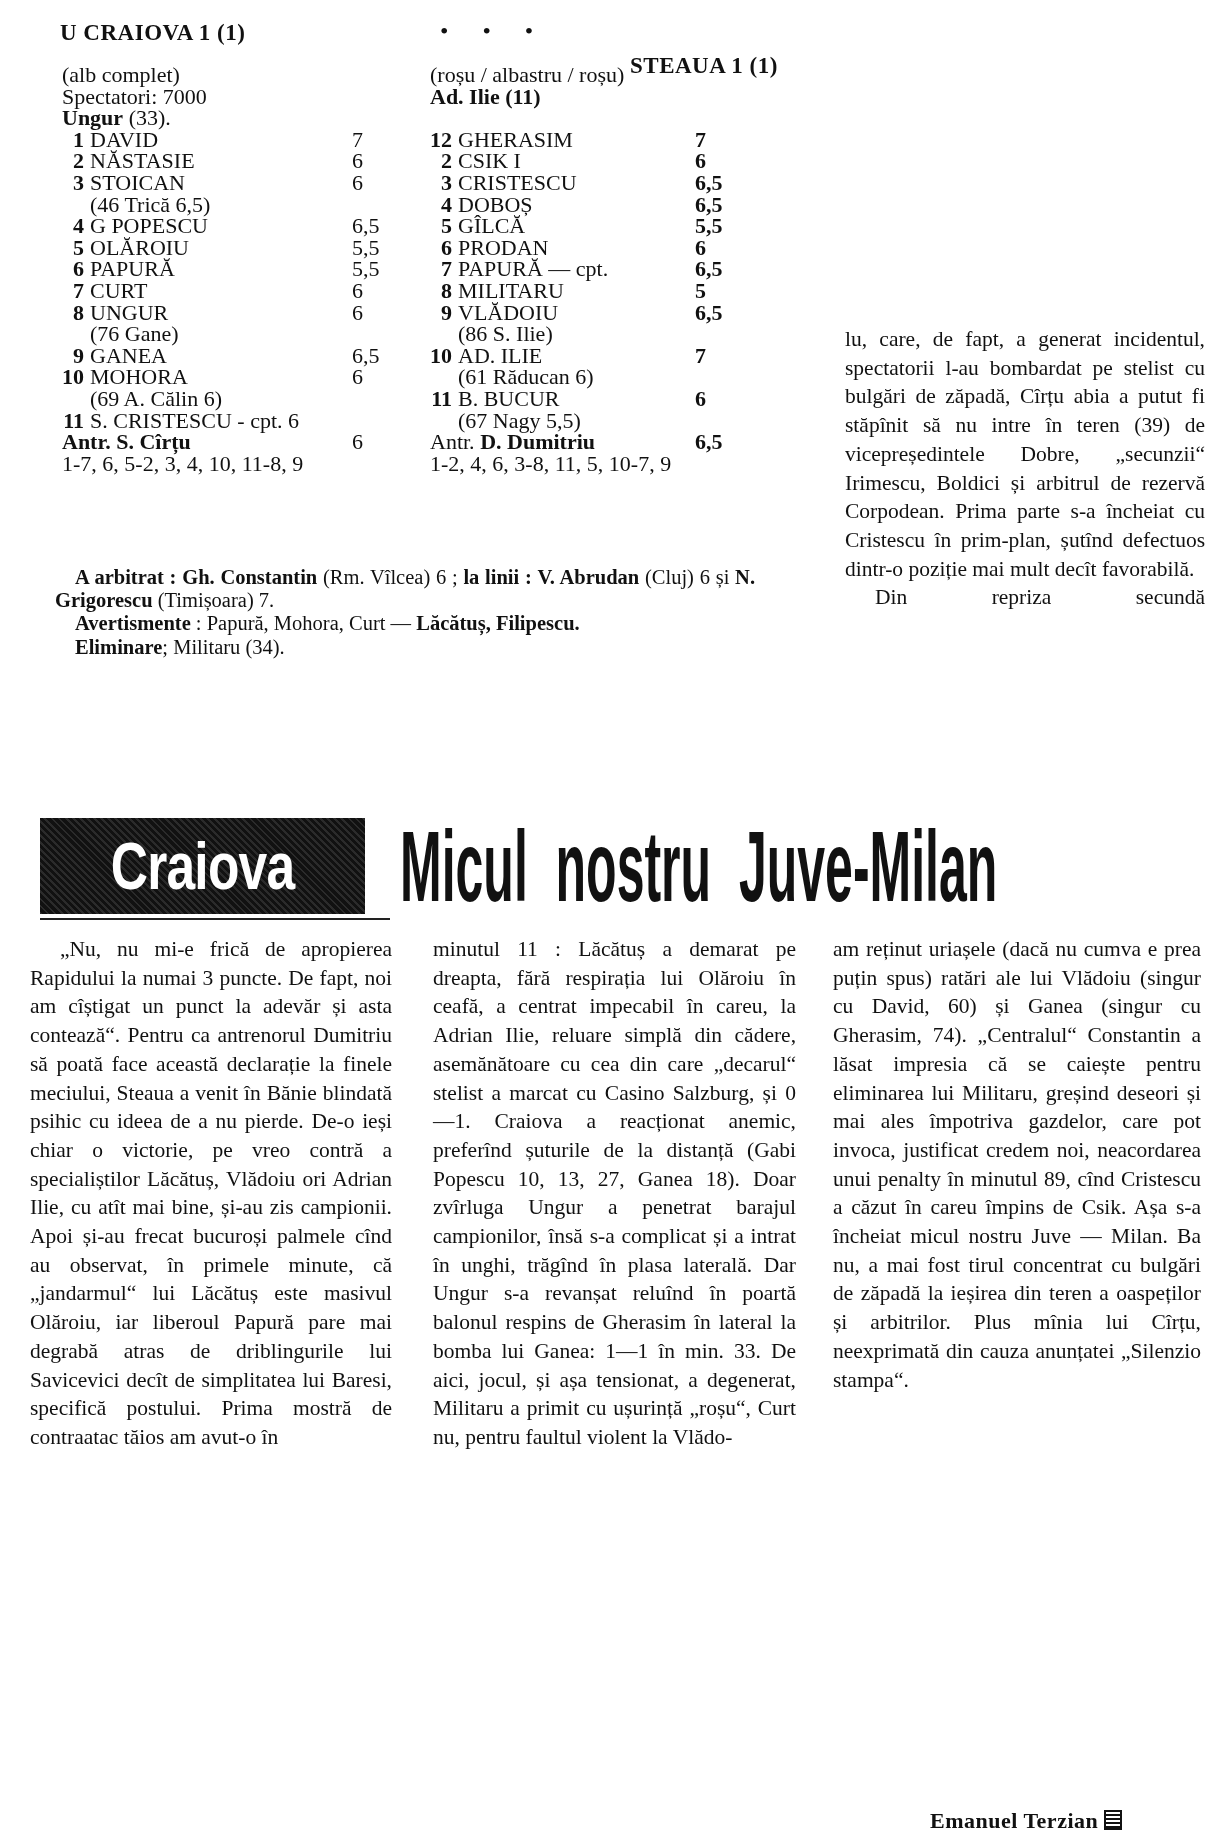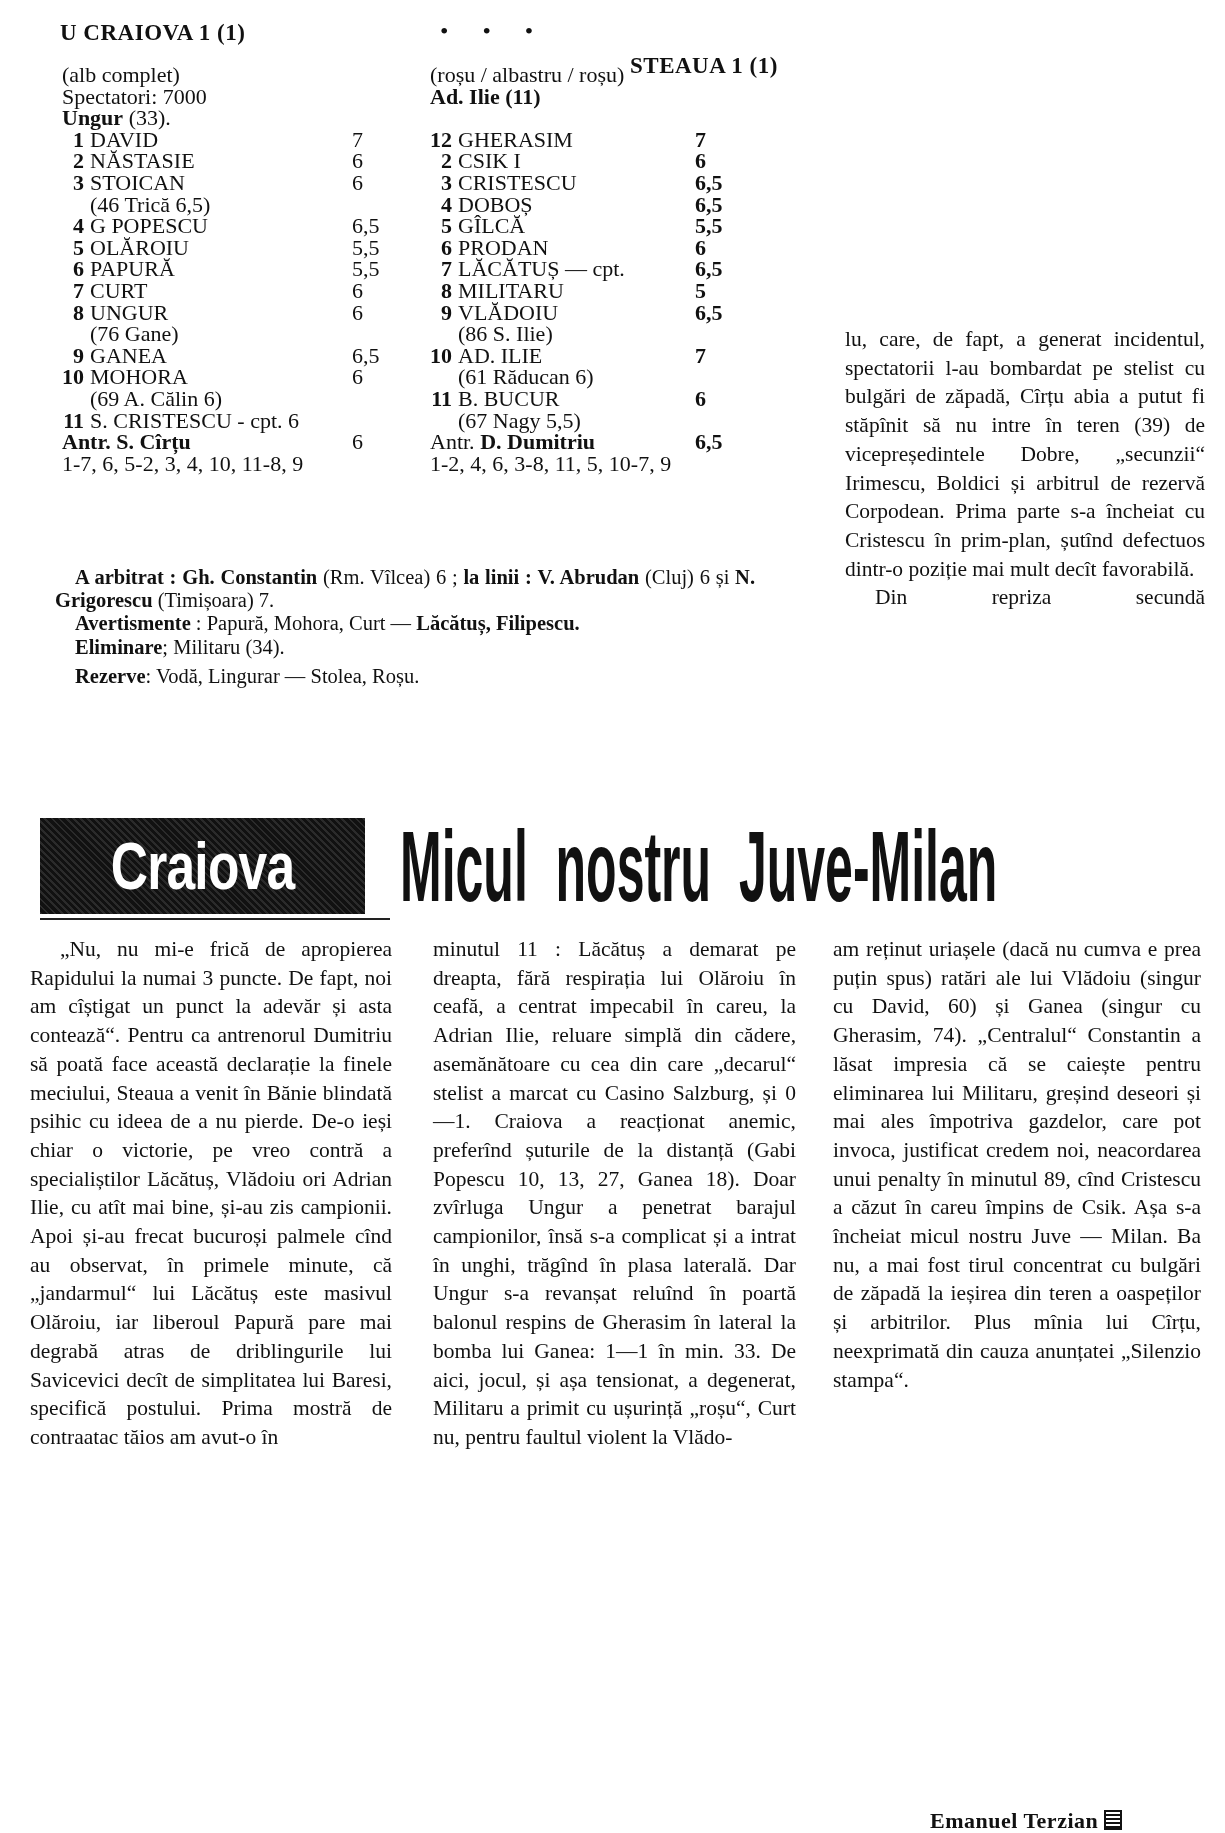--- a/index.html
+++ b/index.html
@@ -71,38 +71,37 @@
   <div class="row">(roșu / albastru / roșu)</div>
   <div class="row b">Ad. Ilie (11)</div>
   <div class="row"></div>
   <div id="away-players">
       <div class="row"><span class="num">12</span><span class="nm">GHERASIM</span><span class="gr b" style="left: 265px;">7</span></div>
       <div class="row"><span class="num">2</span><span class="nm">CSIK  I</span><span class="gr b" style="left: 265px;">6</span></div>
       <div class="row"><span class="num">3</span><span class="nm">CRISTESCU</span><span class="gr b" style="left: 265px;">6,5</span></div>
       <div class="row"><span class="num">4</span><span class="nm">DOBOȘ</span><span class="gr b" style="left: 265px;">6,5</span></div>
       <div class="row"><span class="num">5</span><span class="nm">GÎLCĂ</span><span class="gr b" style="left: 265px;">5,5</span></div>
       <div class="row"><span class="num">6</span><span class="nm">PRODAN</span><span class="gr b" style="left: 265px;">6</span></div>
-      <div class="row"><span class="num">7</span><span class="nm">LĂCĂTUȘ — cpt.</span><span class="gr b" style="left: 265px;">6,5</span></div>
+      <div class="row"><span class="num">7</span><span class="nm">PAPURĂ — cpt.</span><span class="gr b" style="left: 265px;">6,5</span></div>
       <div class="row"><span class="num">8</span><span class="nm">MILITARU</span><span class="gr b" style="left: 265px;">5</span></div>
       <div class="row"><span class="num">9</span><span class="nm">VLĂDOIU</span><span class="gr b" style="left: 265px;">6,5</span></div>
       <div class="row sub">(86 S. Ilie)</div>
       <div class="row"><span class="num">10</span><span class="nm">AD.  ILIE</span><span class="gr b" style="left: 265px;">7</span></div>
       <div class="row sub">(61 Răducan 6)</div>
       <div class="row"><span class="num">11</span><span class="nm">B.  BUCUR</span><span class="gr b" style="left: 265px;">6</span></div>
       <div class="row sub">(67 Nagy 5,5)</div>
     </div>
   <div class="row"><span>Antr.</span> <span class="b">D. Dumitriu</span><span class="gr b" style="left:265px;">6,5</span></div>
   <div class="row">1-2, 4, 6, 3-8, 11, 5, 10-7, 9</div>
 </div>
 
 <div class="abs officials">
   <p><span class="b">A arbitrat :</span> <span class="b">Gh. Constantin</span><span> (Rm. Vîlcea) 6 ;</span><span class="b"> la linii :</span> <span class="b">V. Abrudan</span><span> (Cluj) 6 și </span><span class="b">N. Grigorescu</span><span> (Timișoara) 7.</span></p>
   <p><span class="b">Avertismente</span><span> : Papură, Mohora, Curt — </span><span class="b">Lăcătuș, Filipescu.</span></p>
   <p style=""><span class="b">Eliminare</span><span>; Militaru (34).</span></p>
-  <p style="margin-top:6px"><span class="b">Rezerve</span><span>: Vodă, Lingurar — Stolea, Roșu.</span></p>
 </div>
 
 <div class="abs col" style="left:845px;top:325px;width:360px;">
   <p>lu, care, de fapt, a generat incidentul, spectatorii l-au bombardat pe stelist cu bulgări de zăpadă, Cîrțu abia a putut fi stăpînit să nu intre în teren (39) de vicepreședintele Dobre, „secunzii“ Irimescu, Boldici și arbitrul de rezervă Corpodean. Prima parte s-a încheiat cu Cristescu în prim-plan, șutînd defectuos dintr-o poziție mai mult decît favorabilă.</p>
   <p class="ind" style="text-align-last:justify;">Din repriza secundă</p>
 </div>
 
 <div class="abs banner">
     <span>Craiova</span>
   </div>

